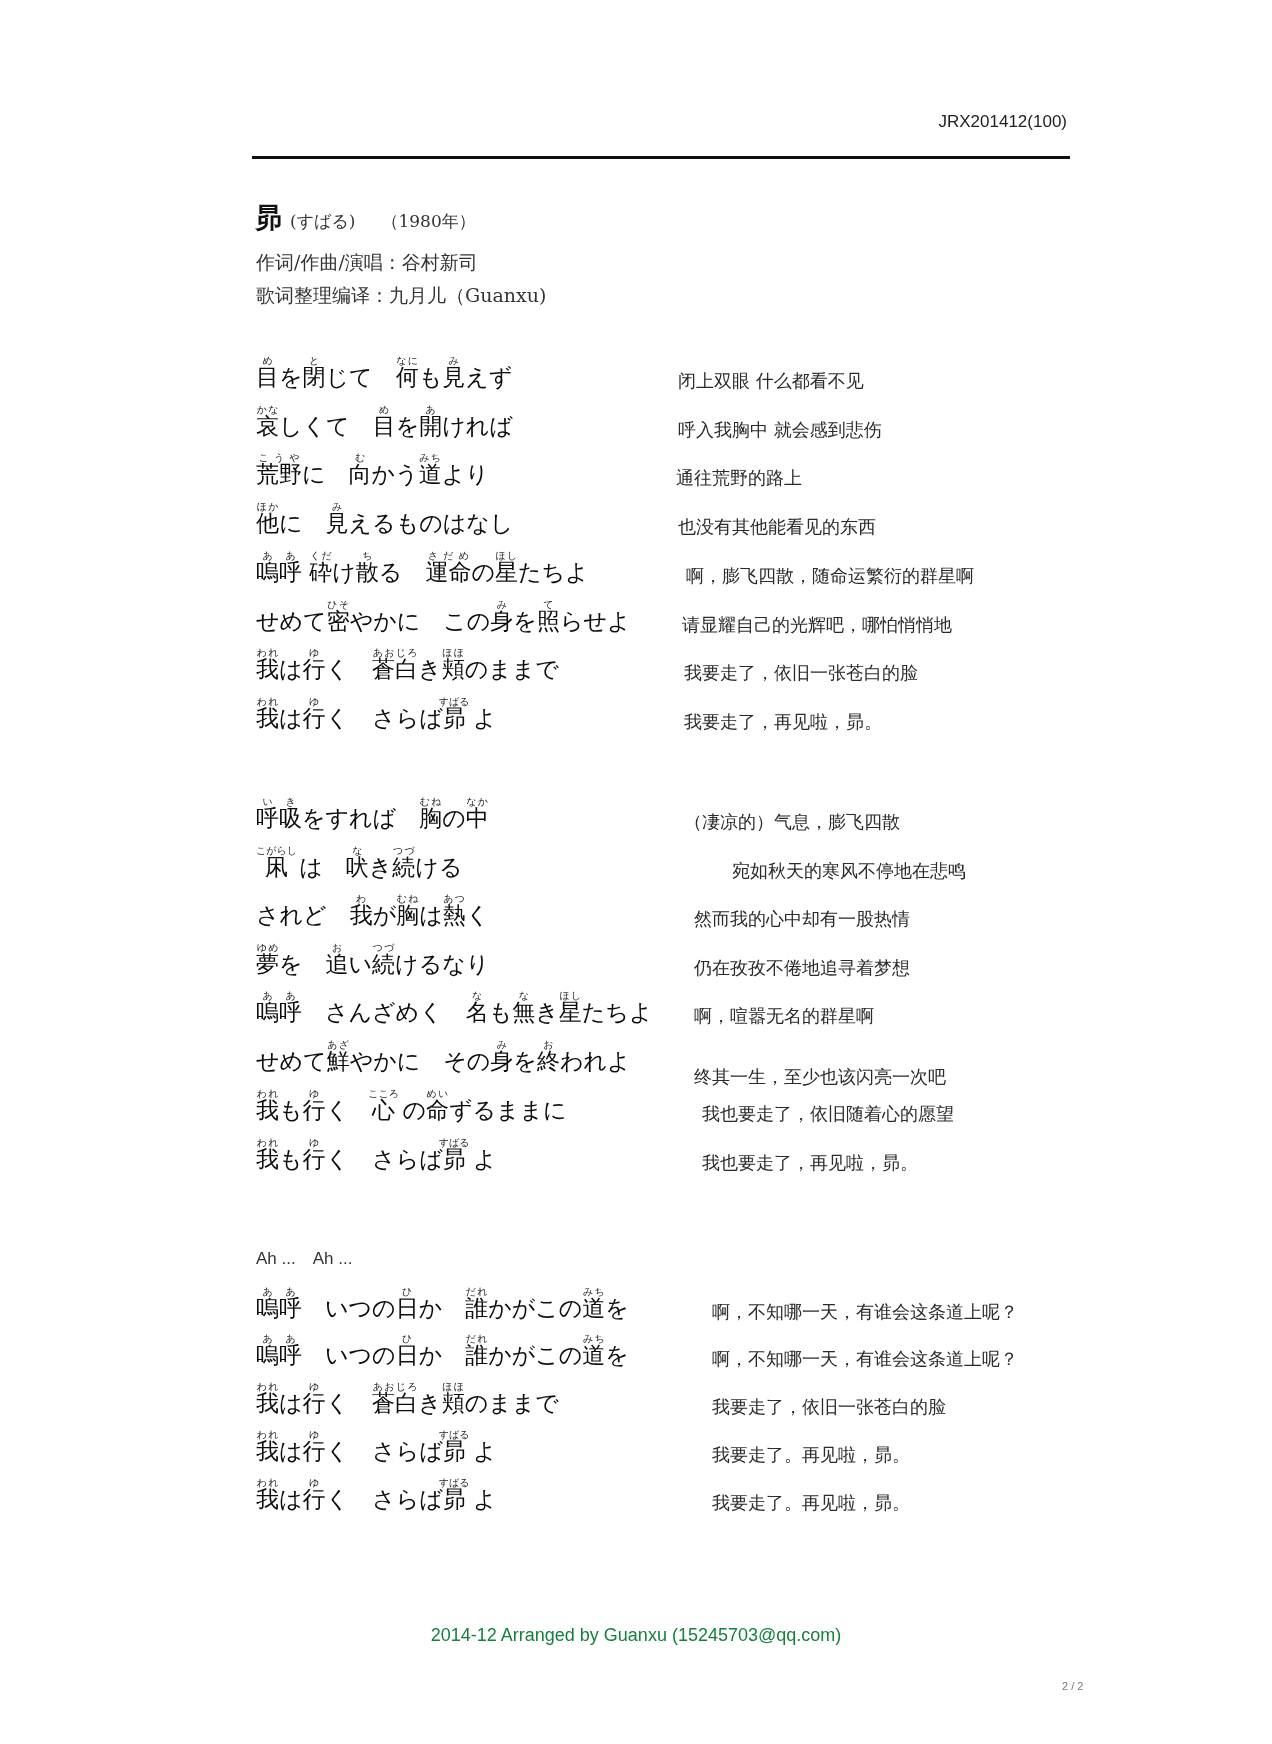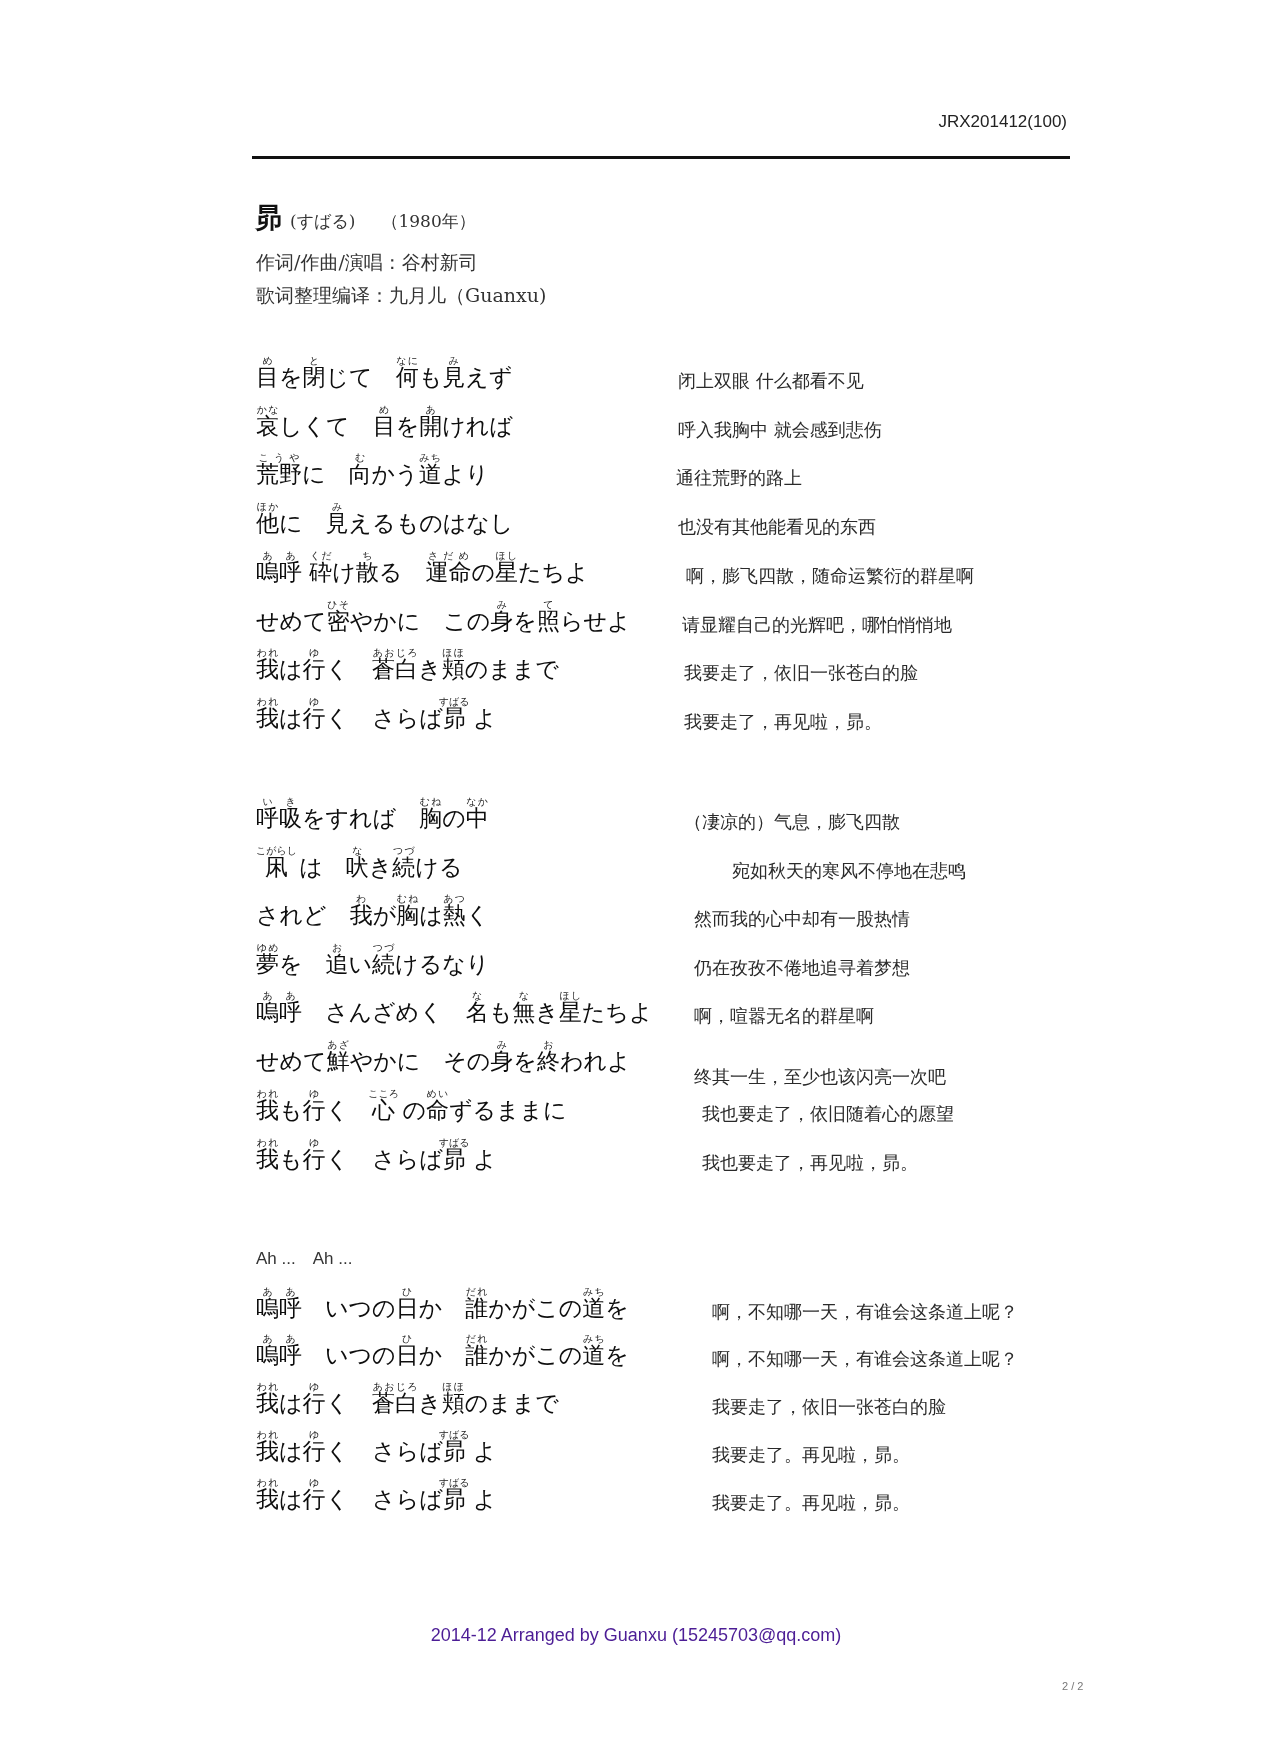--- a/index.html
+++ b/index.html
@@ -11,21 +11,21 @@
   .title-row { left:255px; top:200px; white-space:nowrap; }
   .title-main { font-size:27px; font-weight:bold; font-family:"DejaVu Sans", sans-serif; vertical-align:baseline; }
   .title-reading, .title-year { font-family:"DejaVu Serif", serif; font-size:17px; color:#333; margin-left:8px; }
   .title-year { margin-left:26px; }
   .credit { left:256px; font-family:"DejaVu Serif", serif; font-size:19px; color:#333; white-space:nowrap; }
   .lyric-jp { left:256px; font-size:23px; white-space:nowrap; color:#0d0d0d; line-height:1; }
   ruby { ruby-position:over; }
   rt { font-size:10px; color:#222; letter-spacing:0; }
   .lyric-cn { font-family:"DejaVu Serif", serif; font-size:18px; color:#2a2a2a; white-space:nowrap; }
   .ah { left:256px; font-family:"Liberation Sans", sans-serif; font-size:17px; color:#333; }
-  .footer { left:0; width:1272px; text-align:center; top:1625px; font-family:"Liberation Sans", sans-serif; font-size:18px; color:#4c1d95; }
+  .footer { left:0; width:1272px; text-align:center; top:1625px; font-family:"Liberation Sans", sans-serif; font-size:18px; color:#15803d; }
   .page-num { left:1062px; top:1680px; font-family:"Liberation Sans", sans-serif; font-size:11px; color:#777; }
 </style>
 </head>
 <body>
 
 <div class="abs doc-code">JRX201412(100)</div>
 <div class="abs rule"></div>
 
 <div class="abs title-row">
   <span class="title-main">昴</span><span class="title-reading">(すばる)</span><span class="title-year">（1980年）</span>

